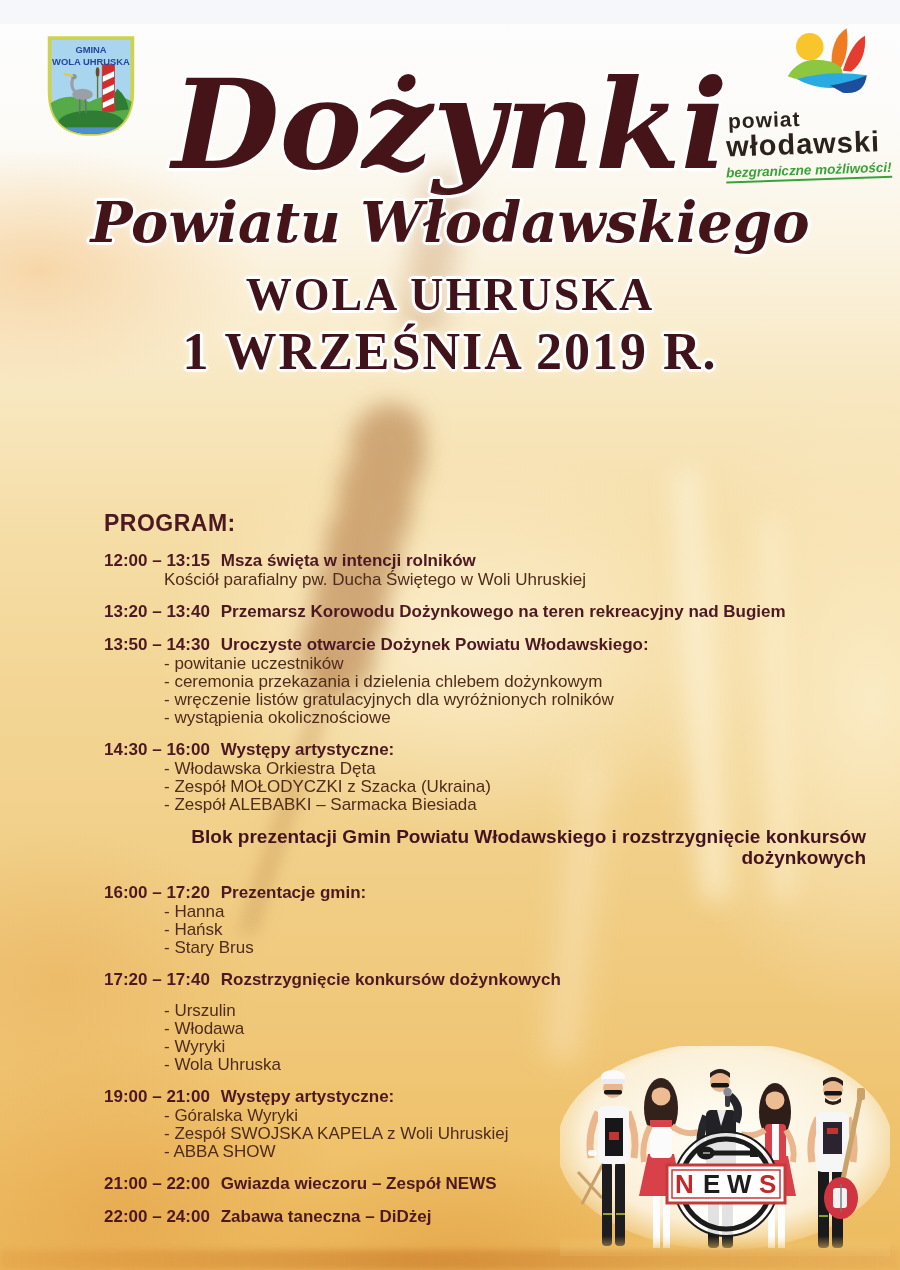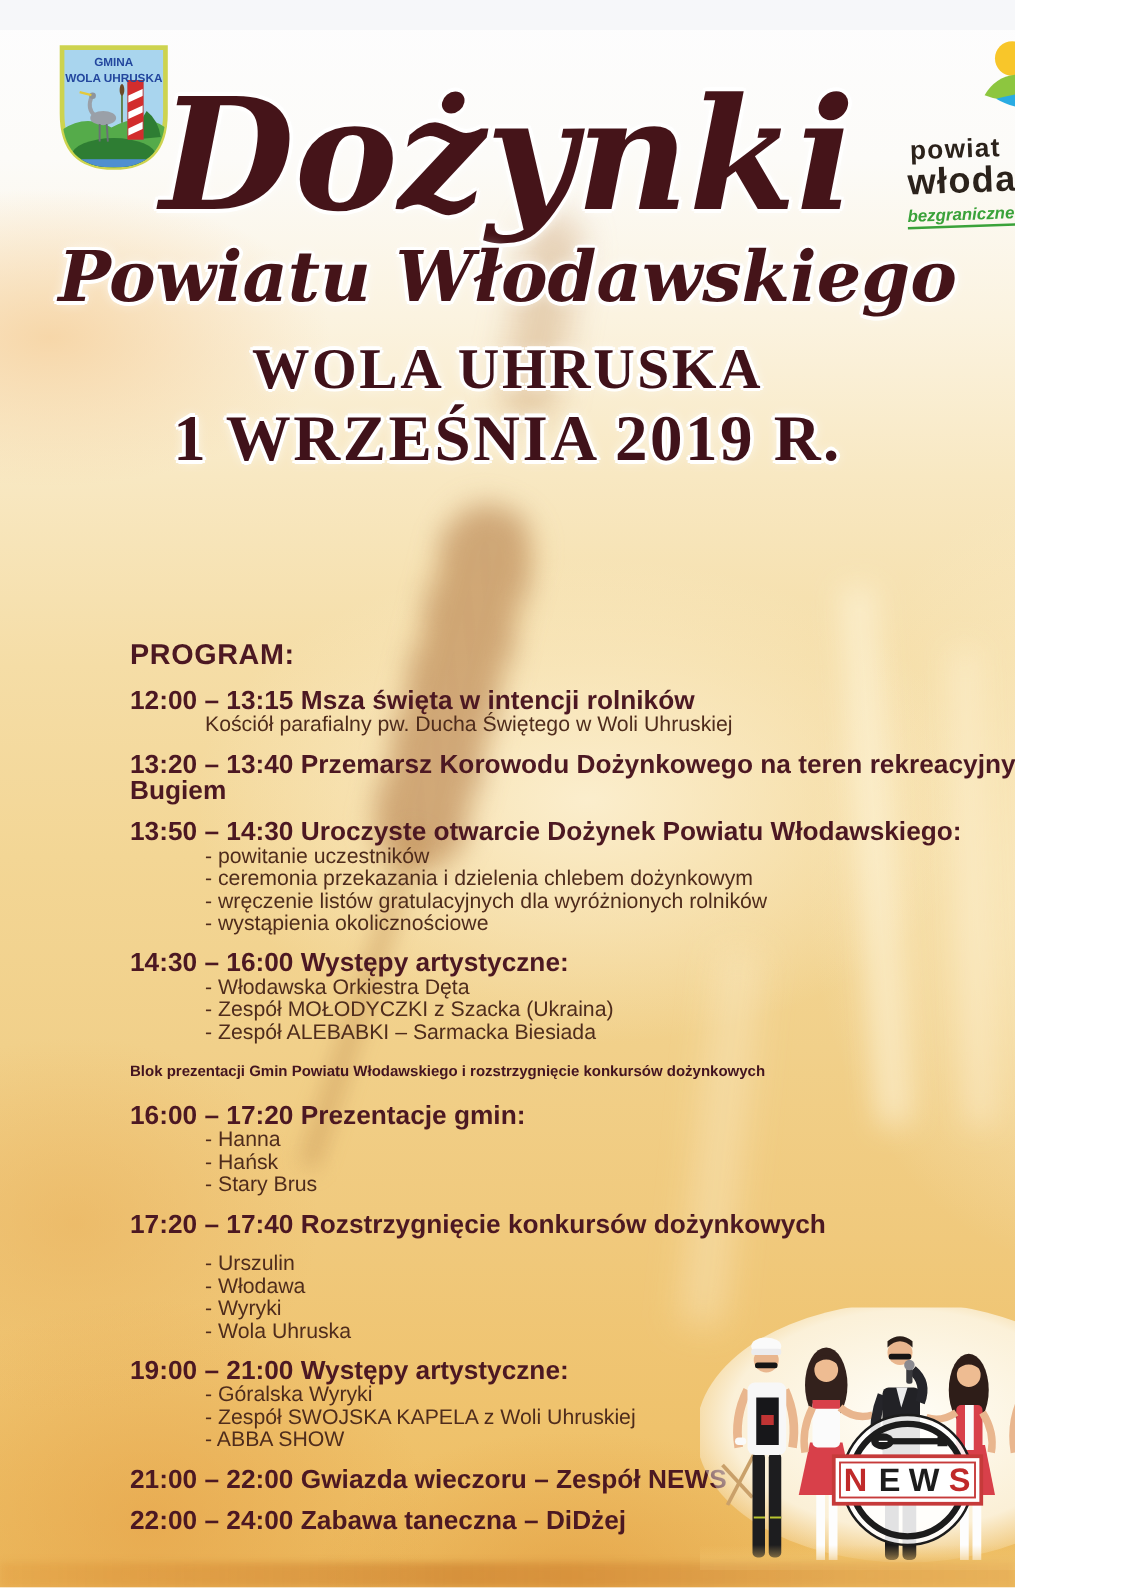--- a/index.html
+++ b/index.html
@@ -1,17 +1,17 @@
 <!DOCTYPE html>
 <html><head>
 <meta charset="utf-8">
 <style>
   html,body{margin:0;padding:0;}
   .poster{
-    position:relative;width:812px;height:1270px;overflow:hidden;
+    position:relative;width:900px;height:1270px;overflow:hidden;
     font-family:"Liberation Sans",sans-serif;
     background:
       radial-gradient(ellipse 320px 170px at 40px 270px, rgba(246,210,160,.85), rgba(246,210,160,0) 70%),
       radial-gradient(ellipse 420px 260px at 470px 640px, rgba(252,240,210,.9), rgba(252,240,210,0) 75%),
       radial-gradient(ellipse 300px 420px at 870px 700px, rgba(252,239,205,.85), rgba(252,239,205,0) 75%),
       radial-gradient(ellipse 260px 200px at 60px 980px, rgba(233,176,90,.55), rgba(233,176,90,0) 75%),
       radial-gradient(ellipse 300px 240px at 120px 1220px, rgba(228,160,70,.6), rgba(228,160,70,0) 75%),
       radial-gradient(ellipse 280px 160px at 460px 1265px, rgba(224,152,60,.55), rgba(224,152,60,0) 75%),
       linear-gradient(180deg,#fdfdfe 0%, #fcfbf8 10%, #fbf3e0 20%, #f8e8c2 30%, #f5dda6 42%, #f3d695 54%, #f1d08a 66%, #f0c97c 78%, #efc26c 90%, #edbb5e 100%);
   }
@@ -51,26 +51,26 @@
   .title-sub{margin:-6px 0 0 0;font-family:"DejaVu Serif",serif;font-style:italic;font-weight:bold;
     font-size:56px;line-height:1.1;color:#451419;}
   .title-place{margin-top:16px;font-family:"Liberation Serif",serif;font-weight:bold;
     font-size:46px;line-height:1.1;color:#40121a;letter-spacing:2px;}
   .title-date{margin-top:2px;font-family:"Liberation Serif",serif;font-weight:bold;
     font-size:52px;line-height:1.1;color:#40121a;letter-spacing:2px;}
 
   .program{position:absolute;left:104px;top:510px;width:762px;color:#4c1822;}
   .program-heading{margin:0 0 13px 0;font-size:23px;font-weight:bold;color:#4c1822;letter-spacing:.5px;}
   .entry{margin-bottom:12px;}
-  .entry-head{line-height:21px;font-size:21px;}
+  .entry-head{line-height:21px;font-size:17px;}
   .time{display:inline-block;min-width:112px;font-weight:bold;color:#4c1822;}
   .etitle{font-weight:bold;color:#4c1822;}
   .subs{margin-left:60px;}
   .sub{font-size:17px;line-height:18px;color:#4f2c1c;}
-  .note{margin:4px 0 14px 0;font-size:12px;line-height:21px;font-weight:bold;color:#431420;}
+  .note{margin:4px 0 14px 0;font-size:19px;line-height:21px;font-weight:bold;color:#431420;text-align:right;}
 
   .band-photo{position:absolute;left:560px;top:1046px;width:330px;height:206px;}
   .band-photo::after{content:"";position:absolute;left:0;right:0;bottom:-4px;height:20px;
     background:linear-gradient(180deg, rgba(240,196,110,0), rgba(240,196,110,.9));}
   .bottom-band{position:absolute;left:0;bottom:0;width:100%;height:20px;
     background:linear-gradient(90deg, rgba(224,152,60,.35), rgba(199,120,40,.55) 45%, rgba(224,160,80,.35));filter:blur(3px);}
 </style>
 </head>
 <body>
 

